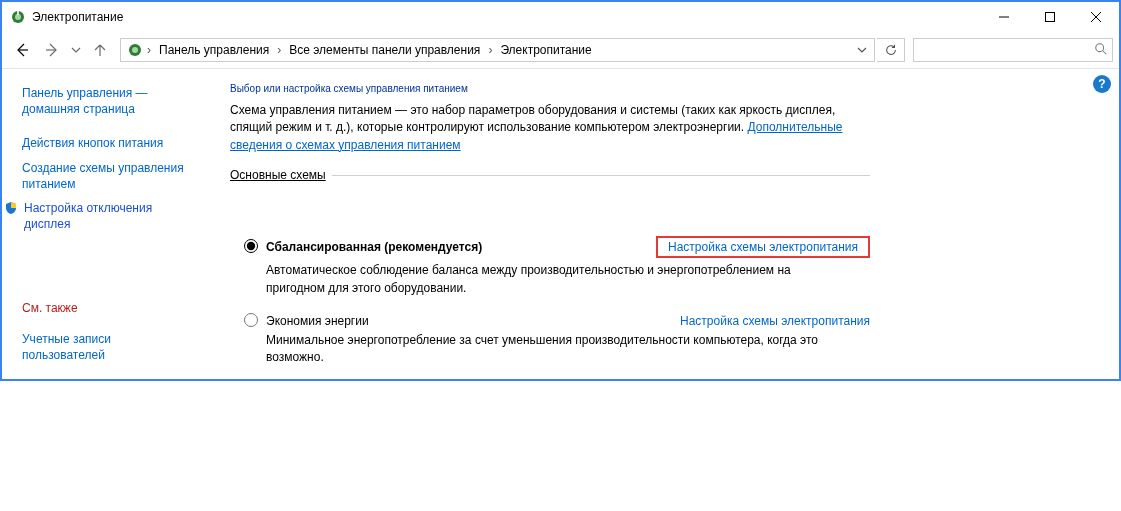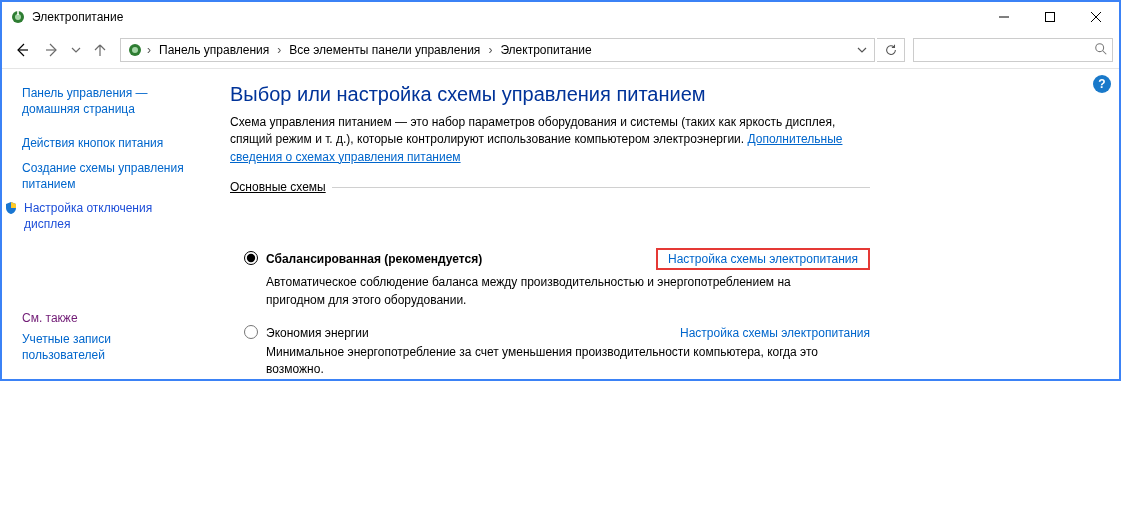--- a/index.html
+++ b/index.html
@@ -30,26 +30,26 @@
   .search input { border: none; outline: none; flex: 1; font: inherit; background: transparent; }
   .search .sicon { color: #777; }
 
   
   .body { flex: 1; display: flex; position: relative; overflow: hidden; border-top: 1px solid #e5e5e5; }
   .sidebar { width: 200px; padding: 12px 10px 12px 20px; display: flex; flex-direction: column; }
   .sidebar a.side-link { color: #0066cc; text-decoration: none; display: block; margin: 4px 0; line-height: 1.35; }
   .side-icon-row { display: flex; align-items: flex-start; gap: 6px; margin: 4px 0; margin-left: -18px; }
   .side-icon-row .icn { width: 14px; height: 14px; flex: 0 0 14px; margin-top: 1px; }
   .side-icon-row a { color: #1d4ed8; text-decoration: none; line-height: 1.35; }
-  .see-also { margin-top: auto; color: #701a75; margin-bottom: 6px; }
+  .see-also { margin-top: auto; color: #b91c1c; margin-bottom: 16px; }
 
   .main { flex: 1; padding: 14px 20px 14px 28px; position: relative; }
   .help-icon { position: absolute; top: 6px; right: 8px; width: 18px; height: 18px; border-radius: 50%; background: #1979ca; color: #fff; font-weight: bold; display:flex; align-items:center; justify-content:center; font-size: 12px; }
 
-  h1.page-title { color: #003399; font-size: 20px; font-weight: 400; margin: 0 0 8px 0; }
+  h1.page-title { color: #003399; font-size: 10px; font-weight: 400; margin: 0 0 8px 0; }
   .desc { max-width: 640px; line-height: 1.45; }
   .desc a { color: #0066cc; text-decoration: underline; }
 
   .group { margin-top: 14px; max-width: 640px; }
   .group-header { display:flex; align-items:center;text-decoration:underline; }
   .group-header .gh-label { color: #000; margin-right: 6px; white-space: nowrap; }
   .group-header .rule { flex:1; height:1px; background:#d0d0d0; }
 
   .plan { margin: 14px 0 4px 14px; }
   .plan-row { display:flex; align-items: baseline; }

